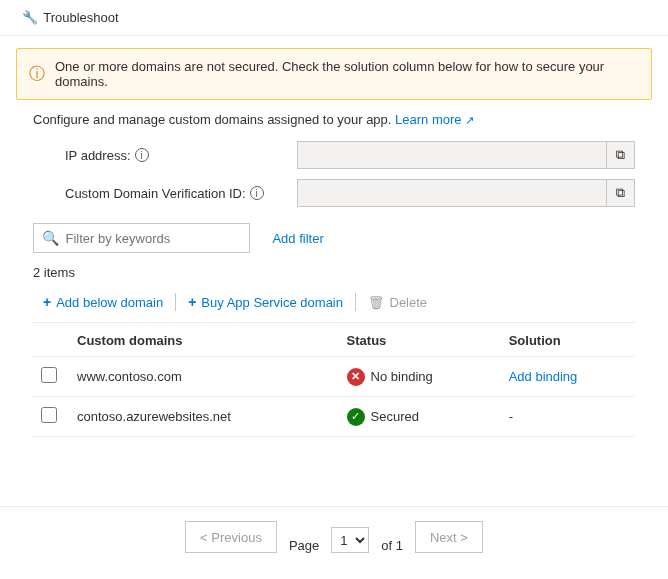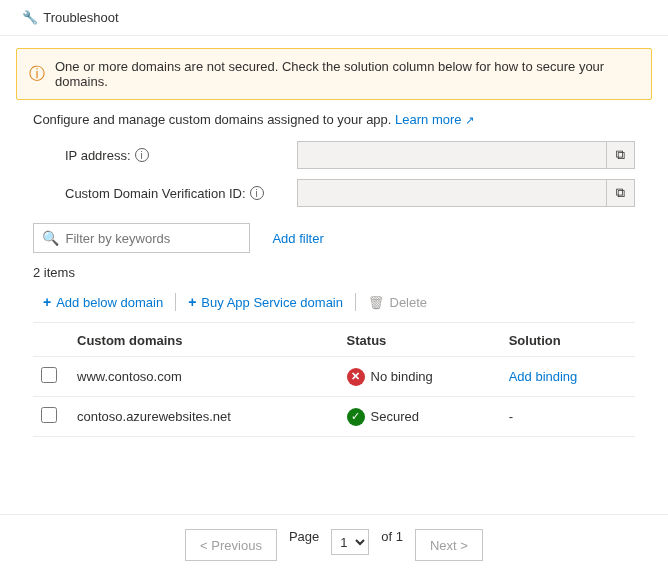--- a/index.html
+++ b/index.html
@@ -244,27 +244,27 @@
       text-decoration: none;
       cursor: pointer;
     }
     .domain-secondary {
       color: #605e5c;
     }
 
     
     .pagination {
       display: flex;
-      align-items: flex-start;
+      align-items: flex-end;
       justify-content: center;
       gap: 12px;
       padding: 14px 24px;
       border-top: 1px solid #edebe9;
       position: absolute;
-      bottom: 4px;
+      bottom: 12px;
       left: 0;
       right: 0;
       background: #fff;
     }
     .page-btn {
       border: 1px solid #c8c6c4;
       background: #fff;
       cursor: pointer;
       font-size: 13px;
       padding: 5px 14px;

